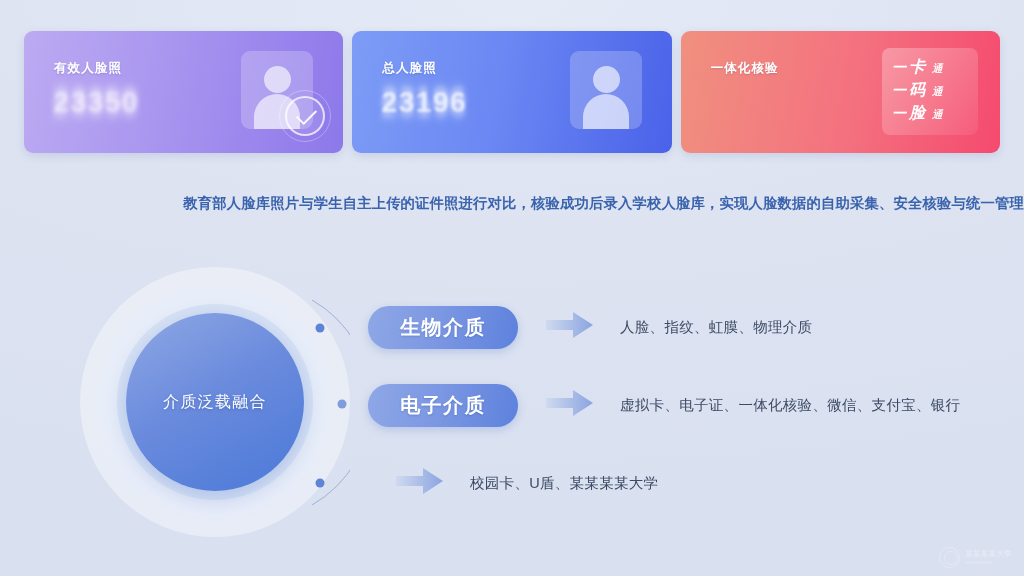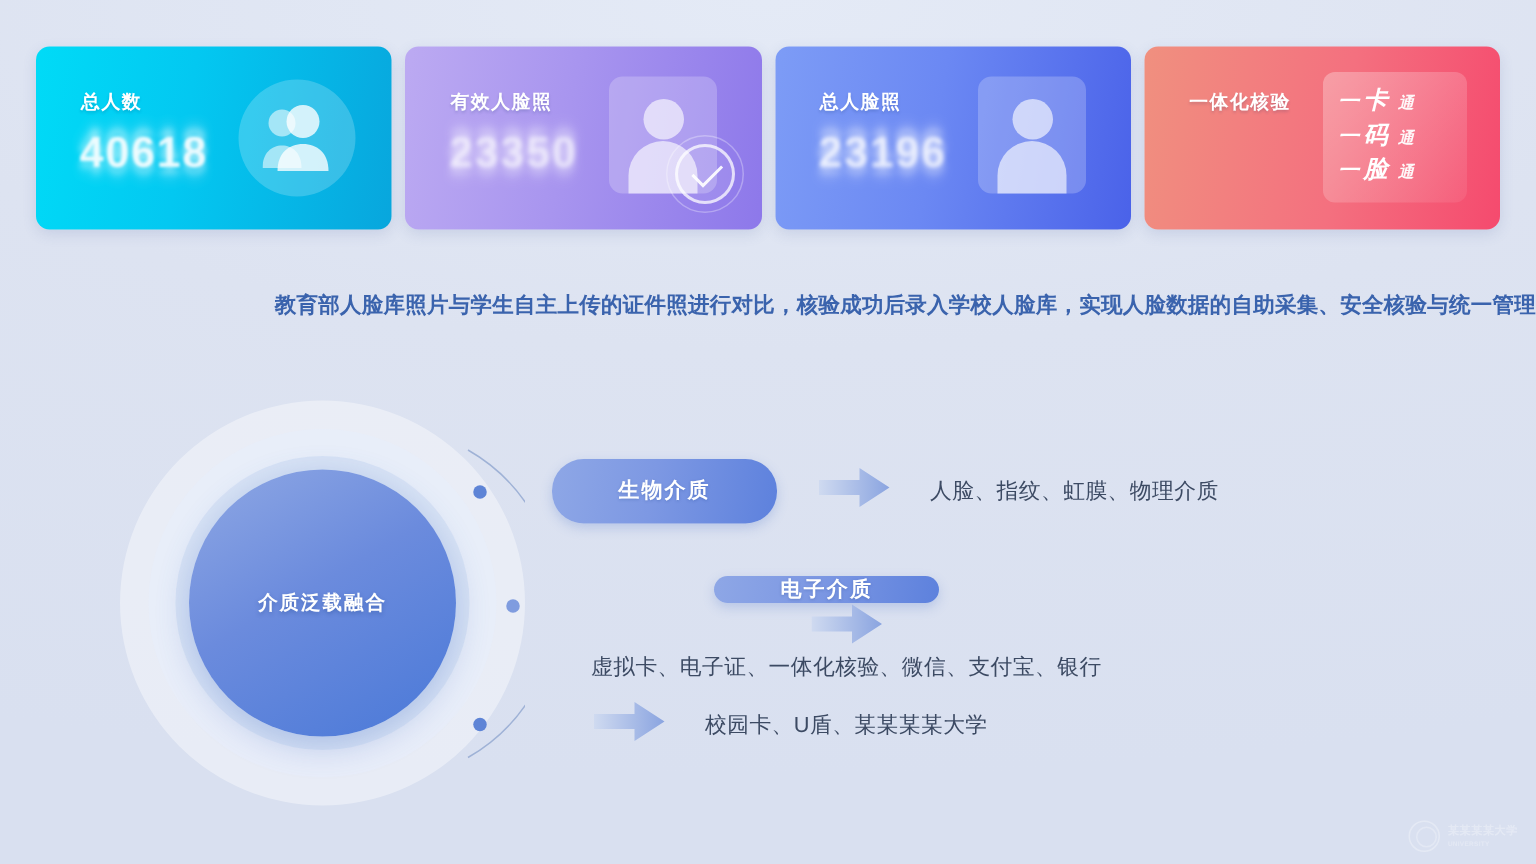--- a/index.html
+++ b/index.html
@@ -174,46 +174,46 @@
     position: absolute;
     left: 50%; top: 50%;
     width: 178px; height: 178px;
     margin: -89px 0 0 -89px;
     border-radius: 50%;
     background: linear-gradient(150deg, #8fa8e4 0%, #6b8bdd 45%, #4a79d8 100%);
     box-shadow: 0 6px 22px rgba(70,110,195,0.30);
     display: flex; align-items: center; justify-content: center;
   }
   .orb-text {
-    font-size: 13px; font-weight: bold; color: #ffffff;
+    font-size: 16px; font-weight: normal; color: #ffffff;
     letter-spacing: 1.3px;
     text-shadow: 0 1px 3px rgba(25,60,130,0.35);
   }
   .arc { position: absolute; left: 20px; top: 8px; }
 
   .rows { position: absolute; left: 368px; top: 0; width: 640px; }
   .row {
     position: absolute;
     left: 0;
     display: flex;
     align-items: center;
     height: 42px;
   }
   .row-1 { top: 44px; }
-  .row-2 { top: 122px; flex-direction: column; }
+  .row-2 { top: 122px; }
   .row-3 { top: 200px; }
 
   .pill {
     width: 150px; height: 43px;
     border-radius: 21px;
     background: linear-gradient(100deg, #8ea7e6 0%, #7d98e3 45%, #5d81dd 100%);
     box-shadow: 0 3px 8px rgba(90,125,205,0.28);
     display: flex; align-items: center; justify-content: center;
     color: #ffffff;
-    font-size: 14px; font-weight: bold;
+    font-size: 20px; font-weight: bold;
     letter-spacing: 1.4px;
     text-shadow: 0 1px 2px rgba(30,65,140,0.28);
     font-family: Liberation Serif, serif;
   }
   .arrow { margin-left: 28px; }
   .row-text {
     margin-left: 26px;
     font-size: 14.5px;
     color: #3c4a63;
     letter-spacing: 0.3px;
@@ -250,32 +250,20 @@
   }
   .wm-sub { font-size: 4.3px; letter-spacing: 0.2px; opacity: 0.9; }
 </style>
 </head>
 <body>
 
 <div id="slide">
 
   <div class="cards">
 
-    <div class="card card-1">
-      <div class="card-label">总人数</div>
-      <div class="card-value">40618</div>
-      <div class="icon-people">
-        <svg width="46" height="48" viewBox="0 0 46 48">
-          <circle cx="13" cy="14" r="9" fill="rgba(255,255,255,0.55)"></circle>
-          <path d="M0 44c0-10 6-15 13-15s13 5 13 15z" fill="rgba(255,255,255,0.55)"></path>
-          <circle cx="27" cy="13" r="11" fill="rgba(255,255,255,0.78)"></circle>
-          <path d="M10 46c0-12 7.5-18 17-18s17 6 17 18z" fill="rgba(255,255,255,0.78)"></path>
-        </svg>
-      </div>
-    </div>
 
     <div class="card card-3">
       <div class="card-label">有效人脸照</div>
       <div class="card-value">23350</div>
       <div class="icon-photo">
         <div class="head"></div>
         <div class="body"></div>
       </div>
       <div class="icon-check-halo"></div>
       <div class="icon-check"></div>

